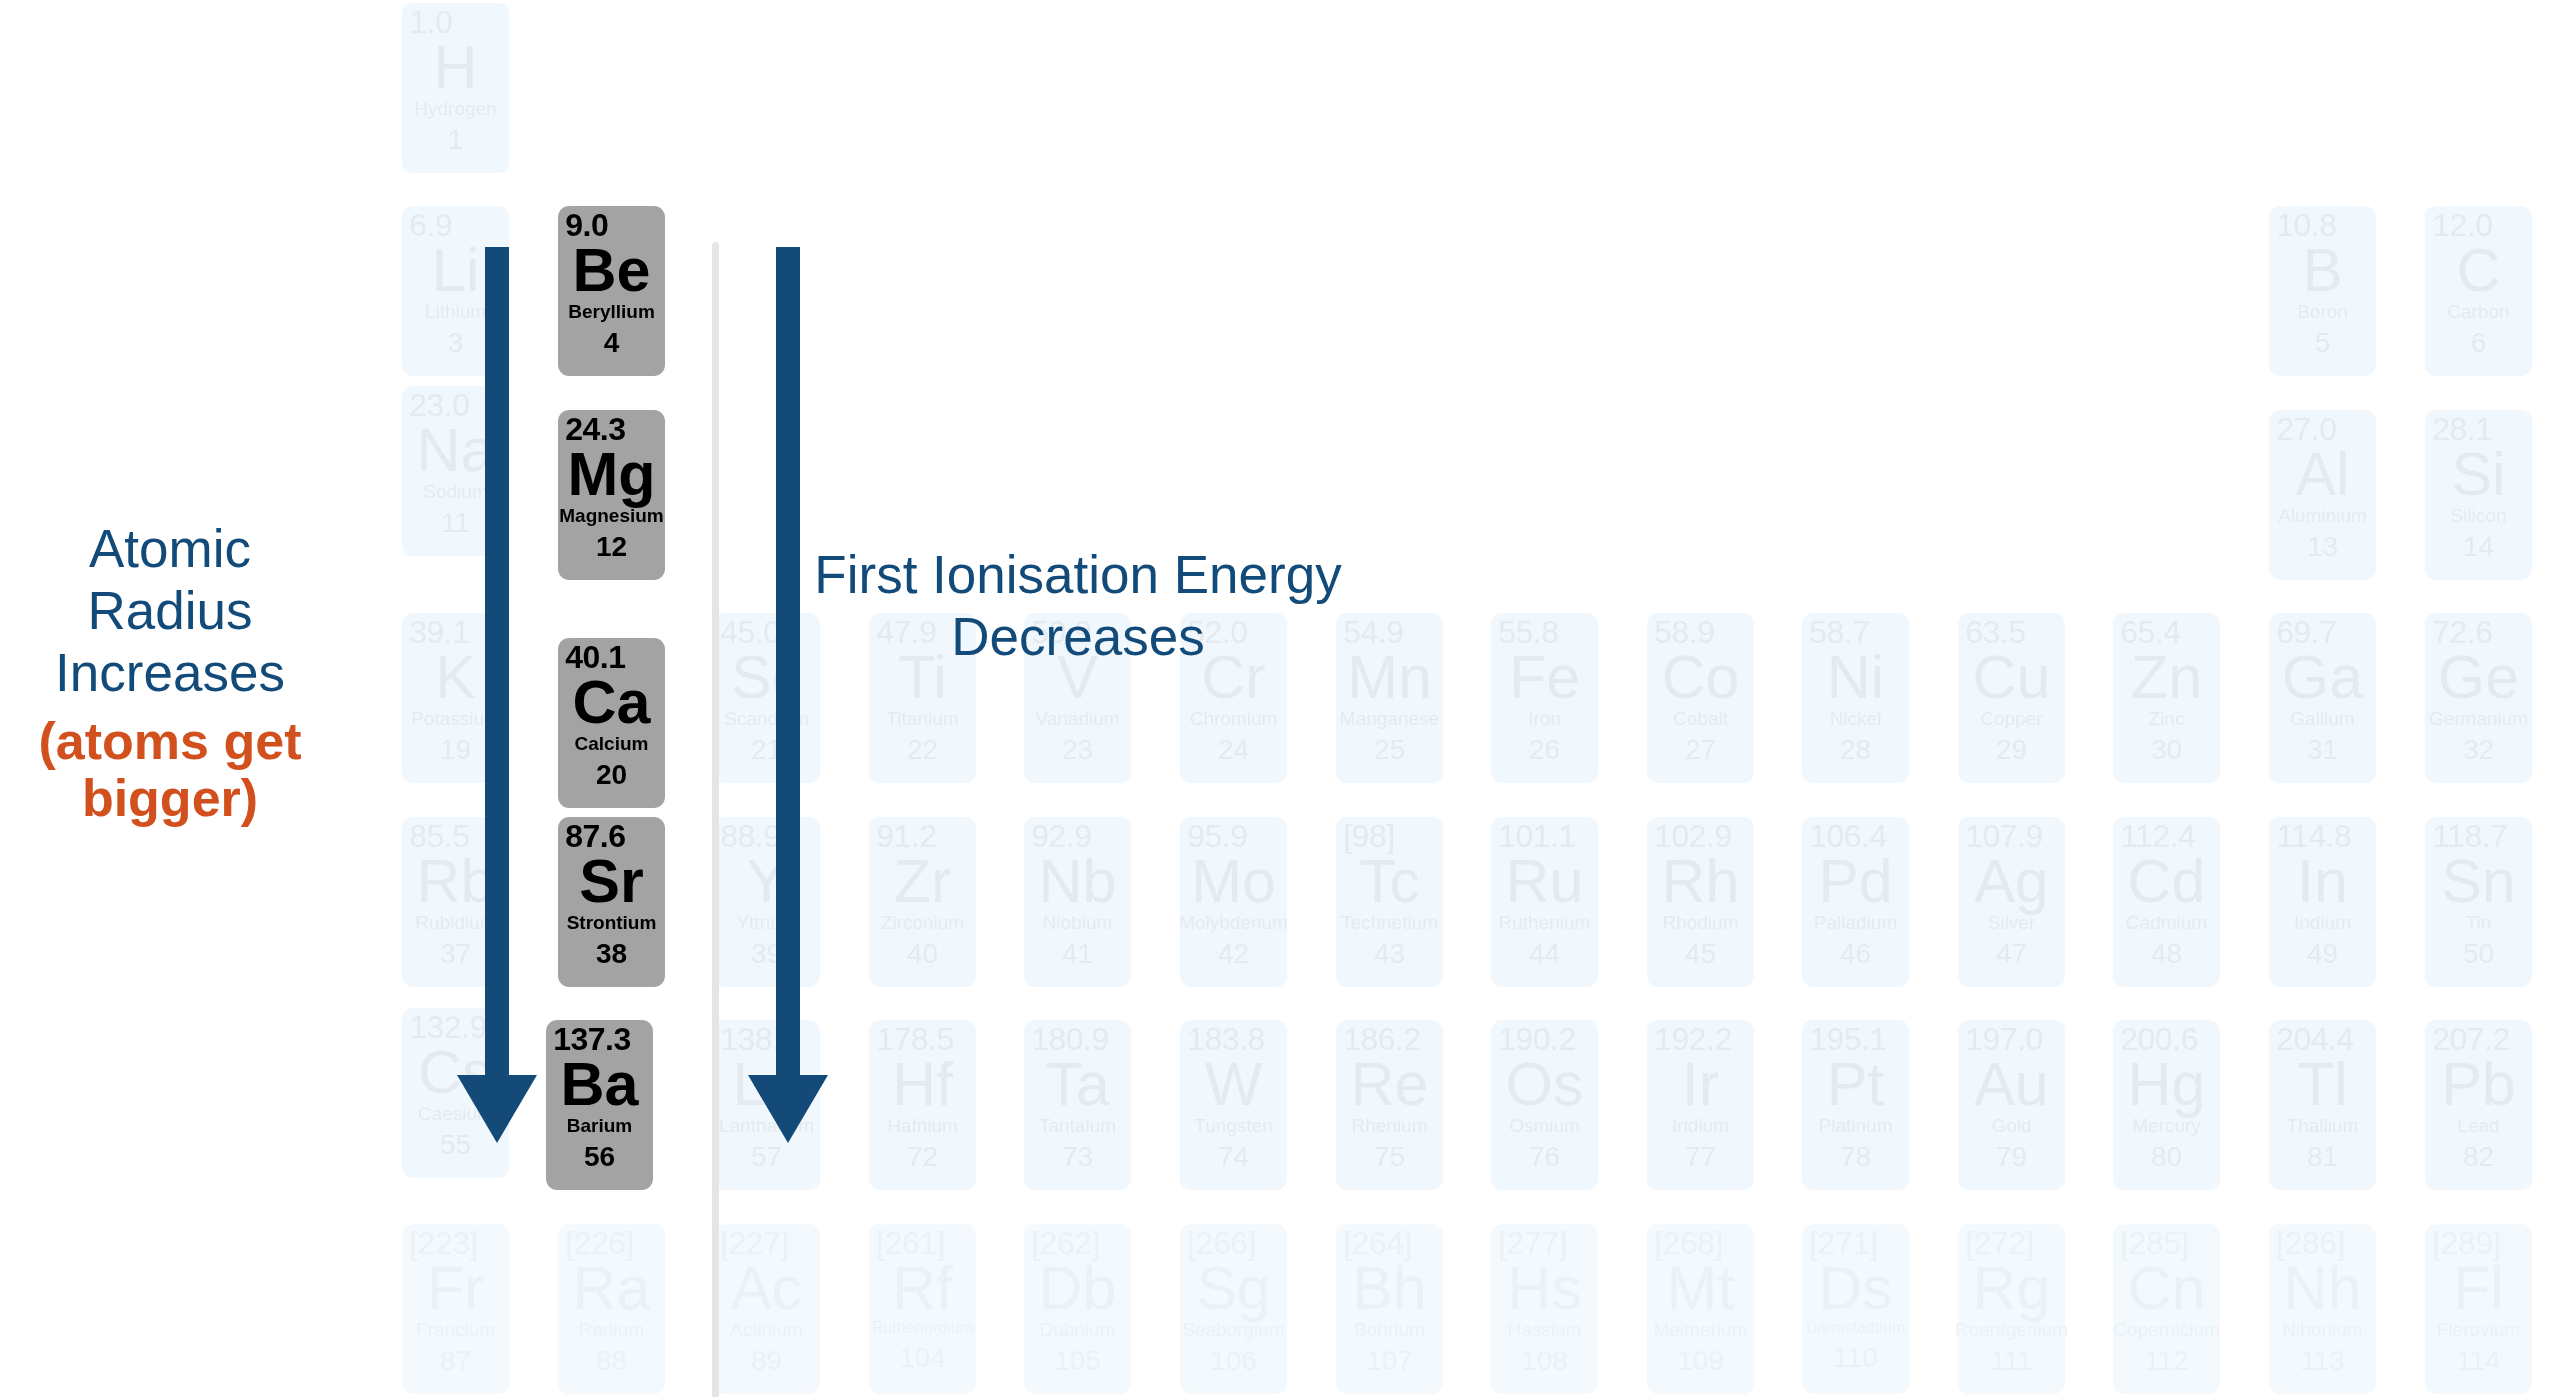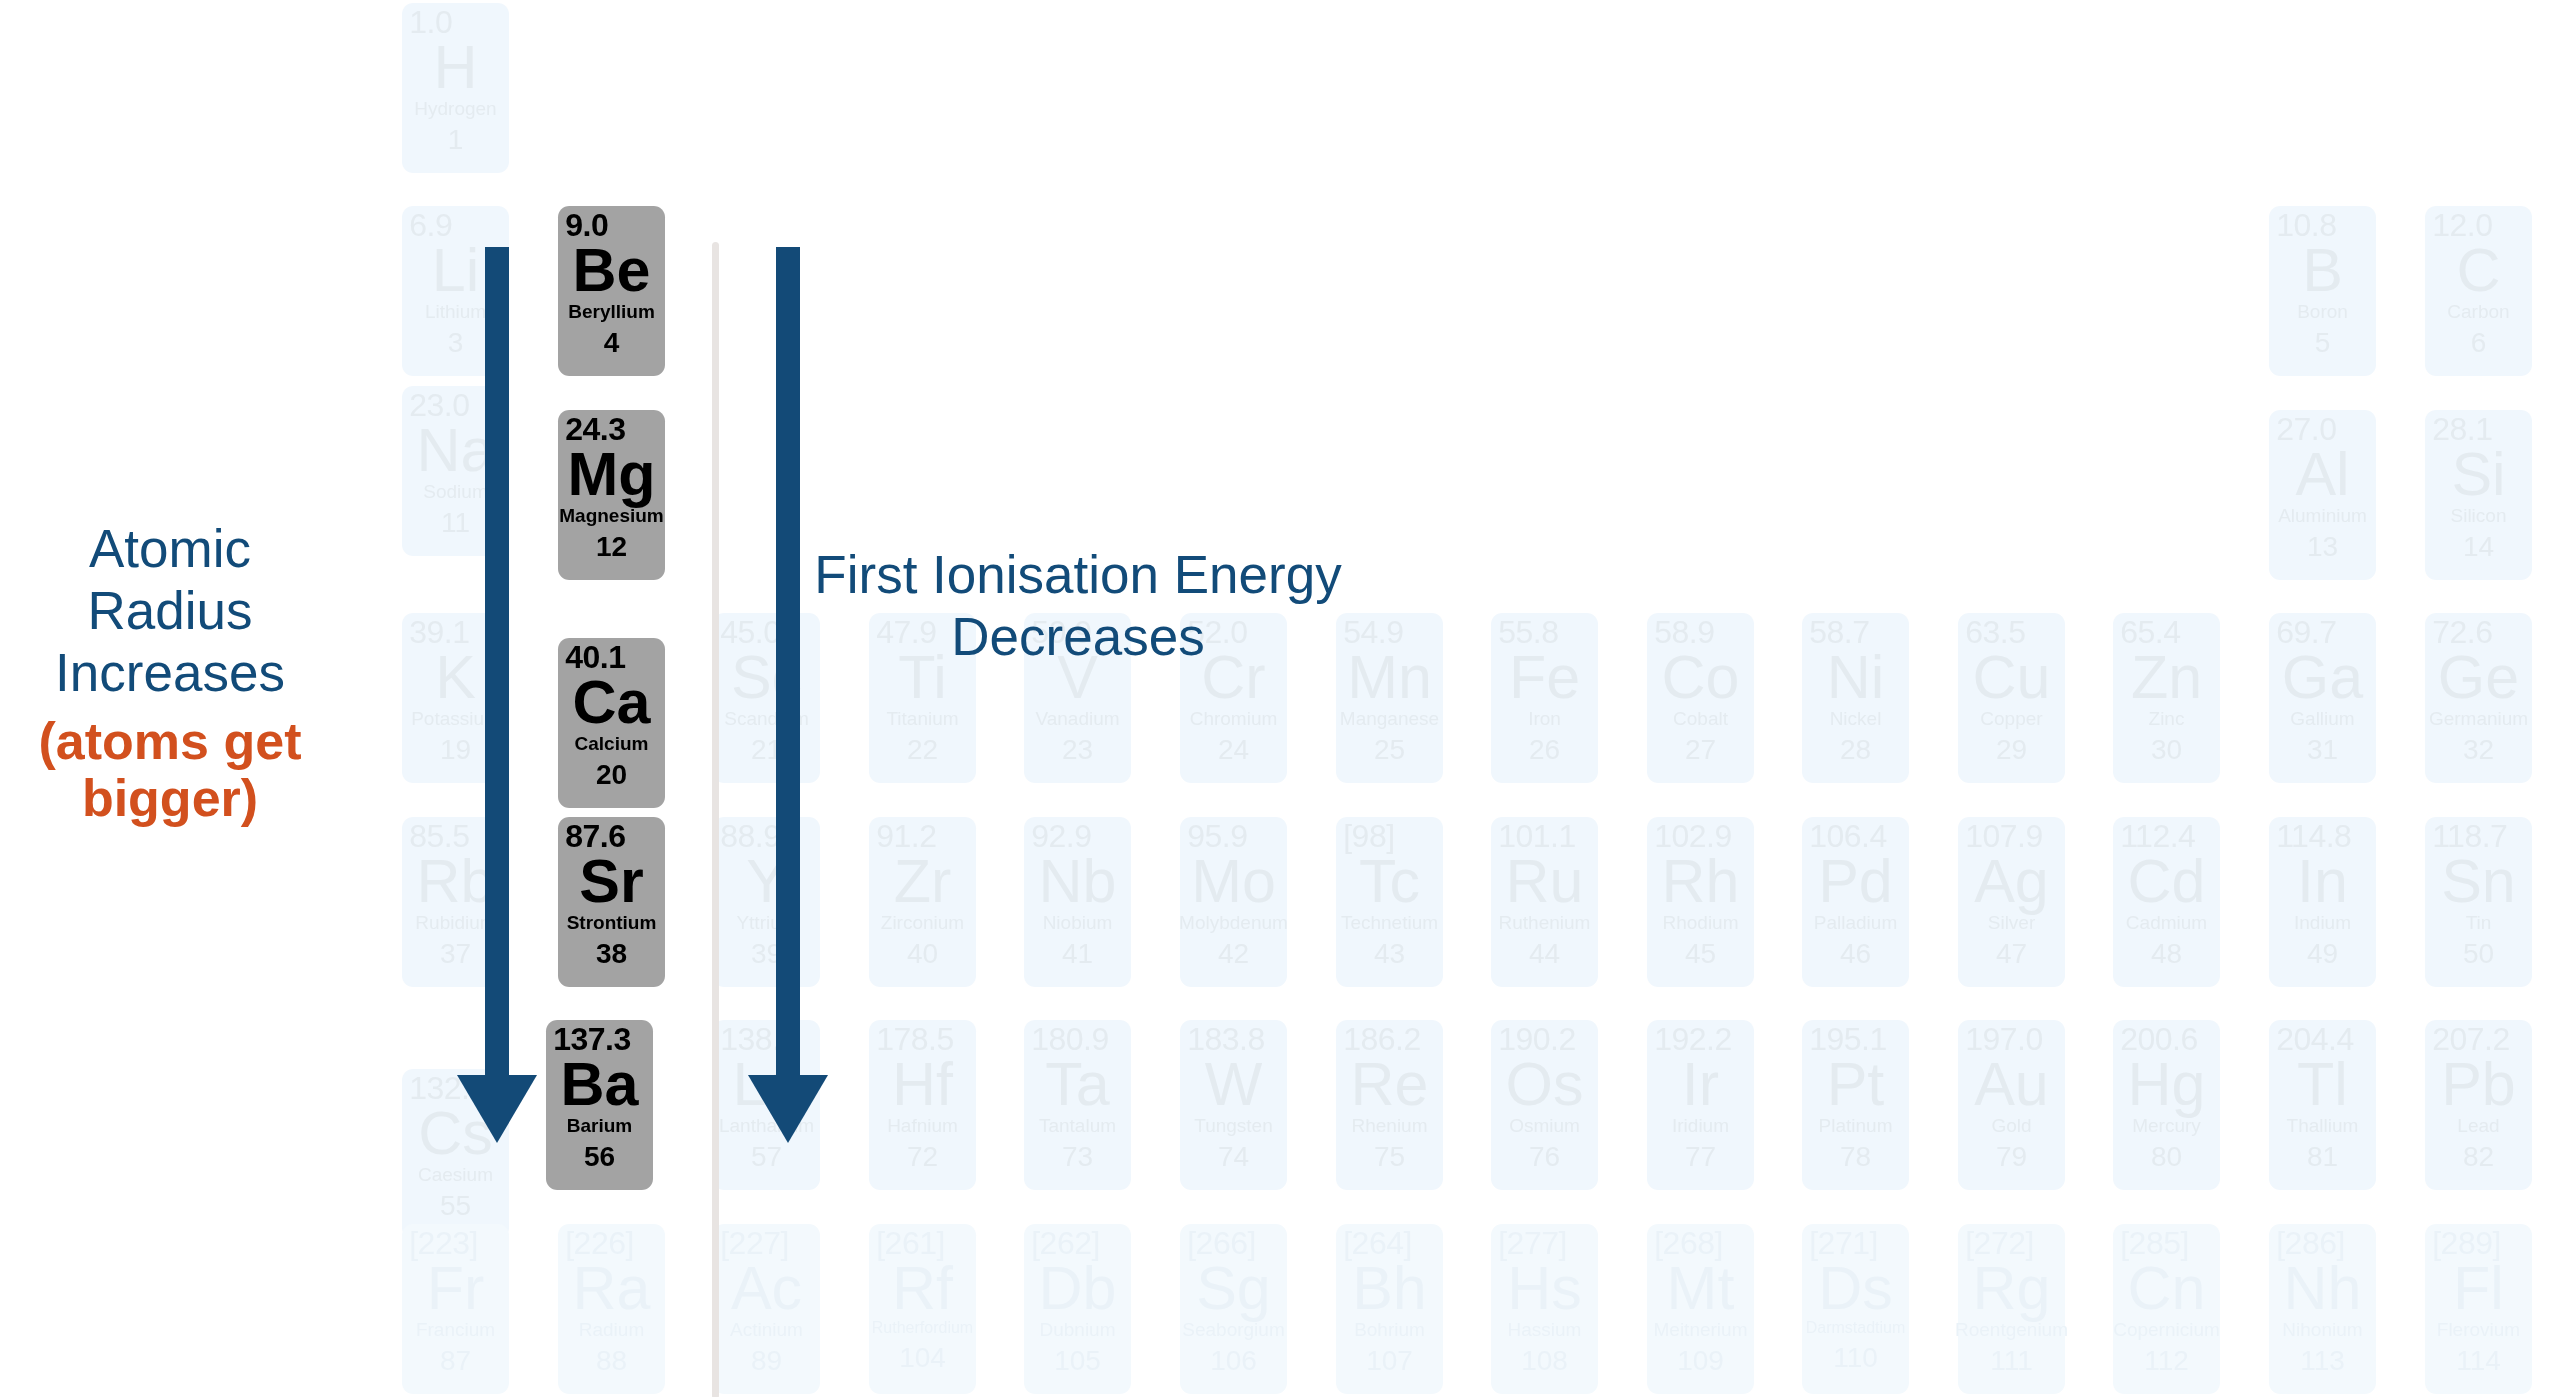--- a/index.html
+++ b/index.html
@@ -331,21 +331,21 @@
         <div class="sym">In</div>
         <div class="nm">Indium</div>
         <div class="num">49</div>
       </div>
       <div class="cell" style="left: 2023px; top: 817px;">
         <div class="mass">118.7</div>
         <div class="sym">Sn</div>
         <div class="nm">Tin</div>
         <div class="num">50</div>
       </div>
-      <div class="cell" style="left: 0px; top: 1069px;">
+      <div class="cell" style="left: 0px; top: 1008px;">
         <div class="mass">132.9</div>
         <div class="sym">Cs</div>
         <div class="nm">Caesium</div>
         <div class="num">55</div>
       </div>
       <div class="cell hl" style="left: 144px; top: 1020px;">
         <div class="mass">137.3</div>
         <div class="sym">Ba</div>
         <div class="nm">Barium</div>
         <div class="num">56</div>

